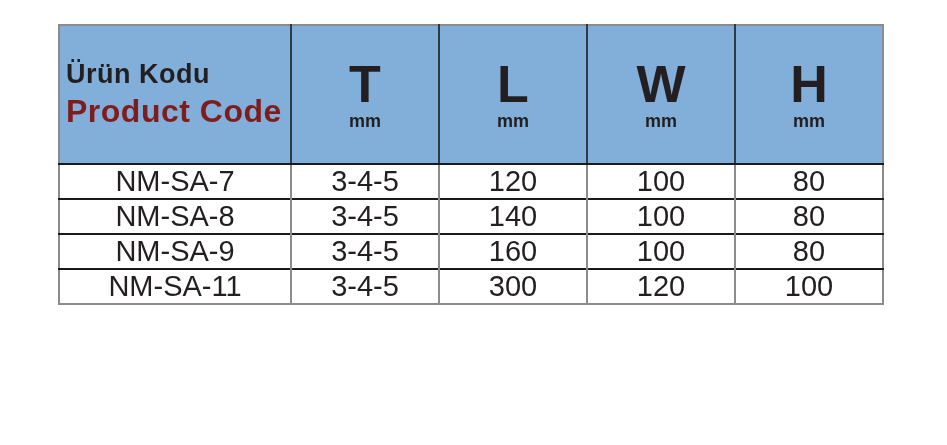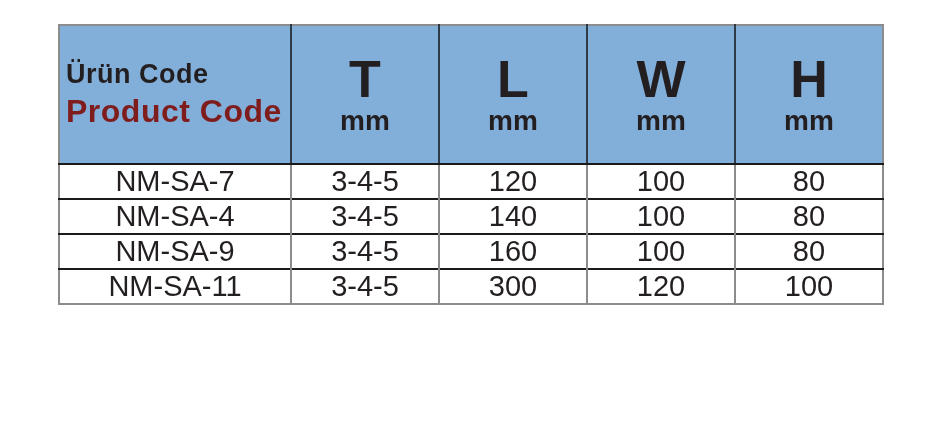--- a/index.html
+++ b/index.html
@@ -55,21 +55,21 @@
       letter-spacing: 0.5px;
     }
     .dim-letter {
       display: block;
       font-size: 52px;
       line-height: 1.05;
       text-align: center;
     }
     .dim-unit {
       display: block;
-      font-size: 28px;
+      font-size: 18px;
       line-height: 1.1;
       text-align: center;
     }
     
     tr.data-row td {
       height: 28px;
       text-align: center;
       vertical-align: middle;
       font-size: 29px;
       background: #ffffff;
@@ -80,21 +80,21 @@
     }
   </style>
 </head>
 <body>
 
 <div class="spec-table-wrap">
   <table class="spec-table">
     <thead>
       <tr class="header-row">
         <th class="product-code-header">
-          <span class="pc-line1">Ürün Code</span>
+          <span class="pc-line1">Ürün Kodu</span>
           <span class="pc-line2">Product Code</span>
         </th>
         <th class="dim-header">
           <span class="dim-letter">T</span>
           <span class="dim-unit">mm</span>
         </th>
         <th class="dim-header">
           <span class="dim-letter">L</span>
           <span class="dim-unit">mm</span>
         </th>
@@ -110,21 +110,21 @@
     </thead>
     <tbody>
       <tr class="data-row">
         <td>NM-SA-7</td>
         <td>3-4-5</td>
         <td>120</td>
         <td>100</td>
         <td>80</td>
       </tr>
       <tr class="data-row">
-        <td>NM-SA-4</td>
+        <td>NM-SA-8</td>
         <td>3-4-5</td>
         <td>140</td>
         <td>100</td>
         <td>80</td>
       </tr>
       <tr class="data-row">
         <td>NM-SA-9</td>
         <td>3-4-5</td>
         <td>160</td>
         <td>100</td>

